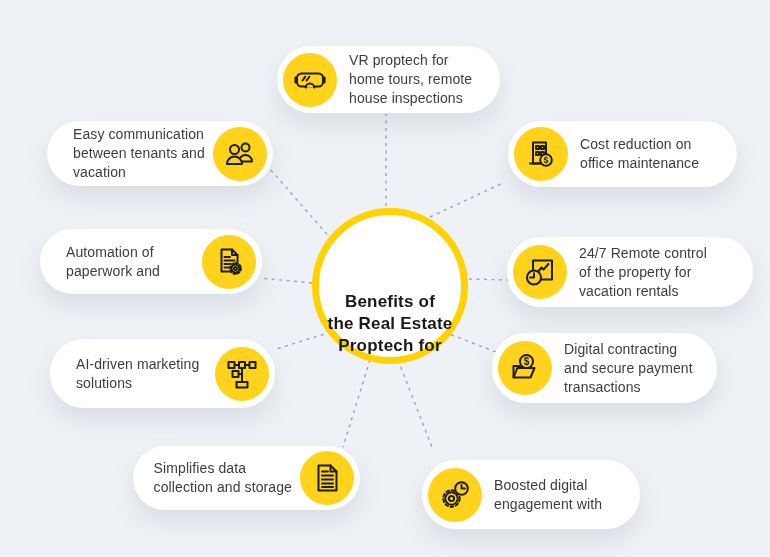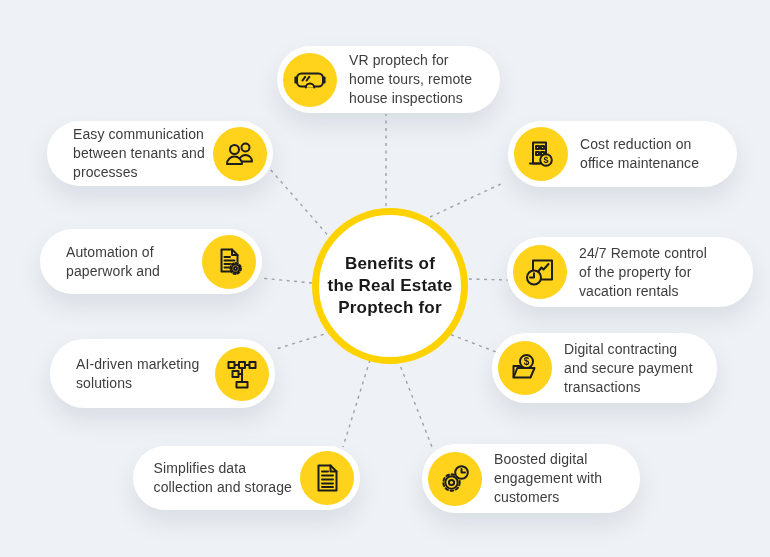--- a/index.html
+++ b/index.html
@@ -41,28 +41,28 @@
   }
   .text .ln{display:block;white-space:nowrap;}
   .c1{left:277px;top:46px;width:223px;height:67px}
   .c2{left:47px;top:121px;width:226px;height:65px}
   .c3{left:40px;top:229px;width:222px;height:65px}
   .c4{left:50px;top:339px;width:225px;height:69px}
   .c5{left:133px;top:446px;width:227px;height:64px}
   .c6{left:508px;top:121px;width:229px;height:66px}
   .c7{left:507px;top:237px;width:246px;height:70px}
   .c8{left:492px;top:333px;width:225px;height:70px}
-  .c9{left:422px;top:444px;width:218px;height:69px}
+  .c9{left:422px;top:460px;width:218px;height:69px}
   .center-circle{
     position:absolute;left:312px;top:208px;width:156px;height:156px;
     box-sizing:border-box;
     background:#ffffff;
     border:7px solid #ffd200;
     border-radius:50%;
-    display:flex;align-items:center;justify-content:center;
+    display:flex;align-items:flex-end;justify-content:center;
     text-align:center;
     z-index:3;
   }
   .center-title{
     font-size:17px;line-height:22px;font-weight:700;color:#191919;letter-spacing:.2px;
   }
   .center-title .ln{display:block;white-space:nowrap;}
   svg.ic{display:block;}
   svg.ic *{vector-effect:non-scaling-stroke;}
   svg.ic .s{fill:none;stroke:#1d1d1d;stroke-width:2;stroke-linejoin:round;stroke-linecap:round;}
@@ -117,21 +117,21 @@
       <svg class="ic" width="32" height="32" viewBox="0 0 32 32">
         <circle class="s" cx="21.5" cy="9.5" r="4"></circle>
         <path class="s" d="M15 23.5 a6.5 6.5 0 0 1 13 0 Z"></path>
         <circle class="sf" cx="10.5" cy="11.5" r="4.5"></circle>
         <path class="sf" d="M3 26 a7.5 7.5 0 0 1 15 0 Z"></path>
       </svg>
     </span>
     <span class="text">
       <span class="ln">Easy communication</span>
       <span class="ln">between tenants and</span>
-      <span class="ln">processes</span>
+      <span class="ln">vacation</span>
     </span>
   </div>
 
   <div class="card icon-right c3">
     <span class="icon-circle">
       <svg class="ic" width="32" height="32" viewBox="0 0 32 32">
         <path class="s" d="M8.5 3.5 H19 L24.5 9 V25.5 H8.5 Z"></path>
         <path class="s" d="M19 3.5 V9 H24.5" stroke-width="1.8"></path>
         <path class="s" d="M11.5 11 H17 M11.5 14.5 H21.5 M11.5 18 H21.5 M11.5 21.5 H16" stroke-width="1.8"></path>
         <circle class="mask" cx="22.5" cy="22.5" r="6.4"></circle>
@@ -235,17 +235,16 @@
         <circle class="s" cx="12.5" cy="19.5" r="8.2" stroke-width="3" stroke-dasharray="2.8 2.7" fill="#ffd21c"></circle>
         <circle class="s" cx="12.5" cy="19.5" r="6.2" fill="#ffd21c"></circle>
         <circle class="s" cx="12.5" cy="19.5" r="2.6"></circle>
         <circle class="sf" cx="22.5" cy="9.5" r="6.3"></circle>
         <path class="s" d="M22.5 9.5 V5.9 M22.5 9.5 H25.9"></path>
       </svg>
     </span>
     <span class="text">
       <span class="ln">Boosted digital</span>
       <span class="ln">engagement with</span>
-      <span class="ln">customers</span>
     </span>
   </div>
 
 </div>
 
 </body></html>

